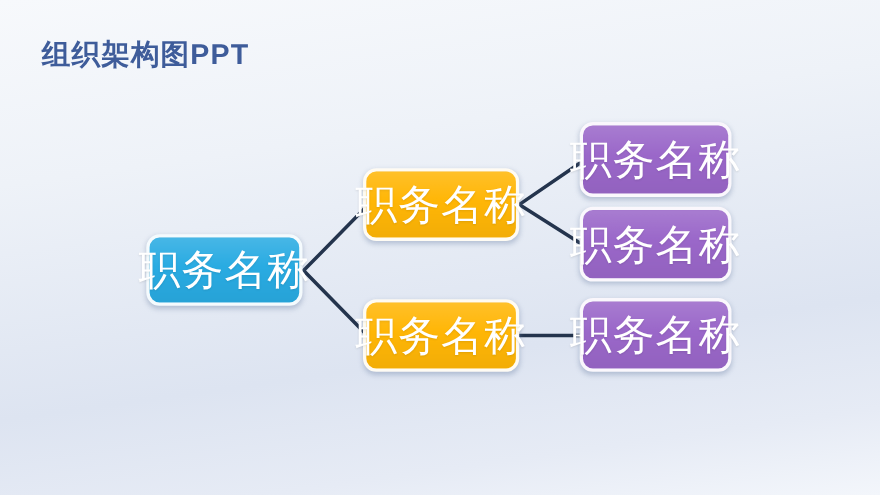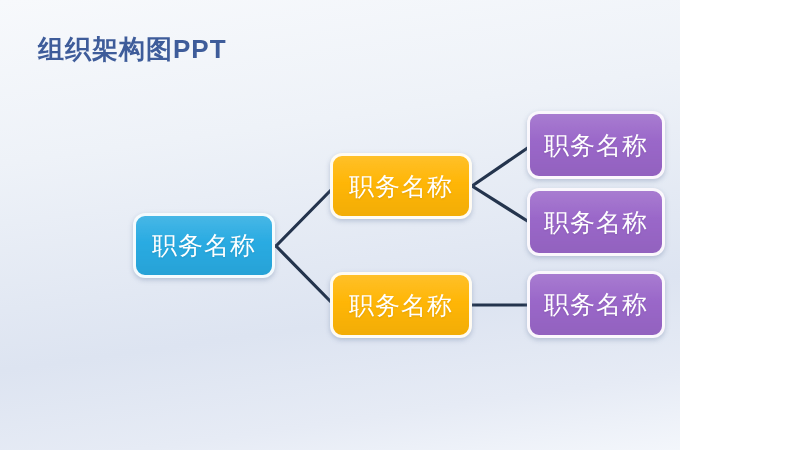--- a/index.html
+++ b/index.html
@@ -1,21 +1,21 @@
 <!DOCTYPE html>
 <html><head>
 <meta charset="utf-8">
 <style>
   html, body {
     margin: 0;
     padding: 0;
   }
   .slide {
     position: relative;
-    width: 680px;
+    width: 800px;
     height: 450px;
     overflow: hidden;
     background: linear-gradient(172deg,
       #f7f9fc 0%,
       #eef2f8 30%,
       #dde4f1 68%,
       #e6ebf5 86%,
       #f3f6fb 100%);
     font-family: "Liberation Sans", sans-serif;
   }
@@ -42,21 +42,21 @@
     border: 3px solid rgba(255,255,255,0.95);
     border-radius: 12px;
     display: flex;
     align-items: center;
     justify-content: center;
     box-shadow: 0 2px 5px rgba(110,130,165,0.40);
     background-image: linear-gradient(180deg, rgba(255,255,255,0.14) 0%, rgba(255,255,255,0.0) 45%, rgba(0,0,0,0.05) 100%);
   }
   .org-node .node-label {
     color: #ffffff;
-    font-size: 25px;
+    font-size: 38px;
     letter-spacing: 1px;
     white-space: nowrap;
     font-family: Liberation Mono, monospace;
     text-shadow: 0 1px 2px rgba(0,0,0,0.10);
   }
   .node-root       { left: 133px; top: 213px; width: 142px; height: 65px; }
   .node-l2-top     { left: 330px; top: 153px; width: 142px; height: 66px; }
   .node-l2-bottom  { left: 330px; top: 272px; width: 142px; height: 66px; }
   .node-l3-top     { left: 527px; top: 111px; width: 138px; height: 68px; }
   .node-l3-middle  { left: 527px; top: 188px; width: 138px; height: 68px; }

